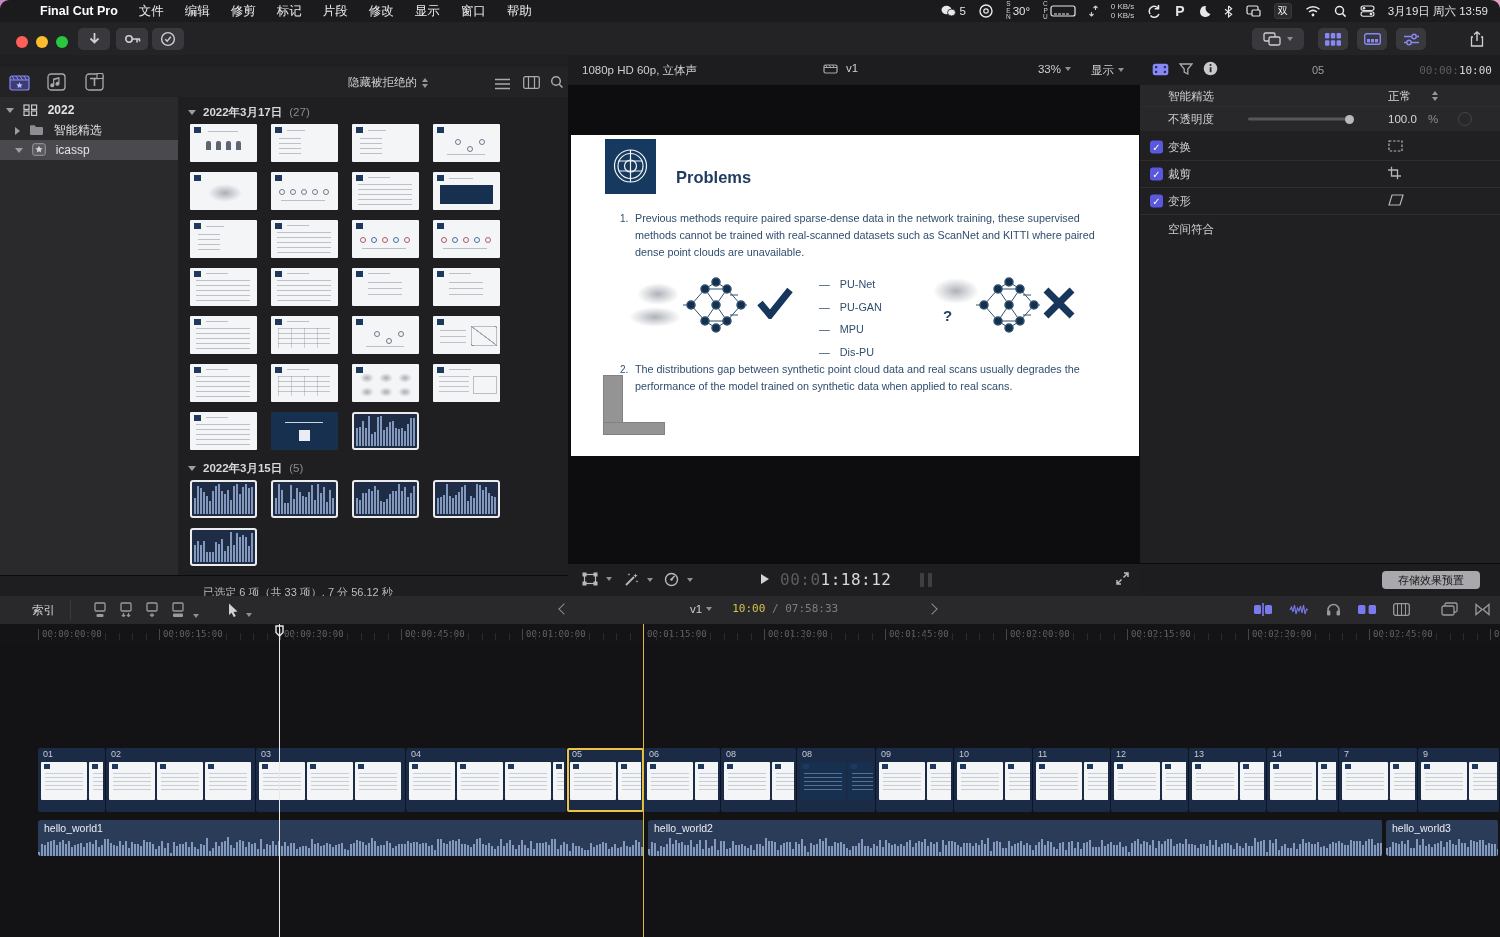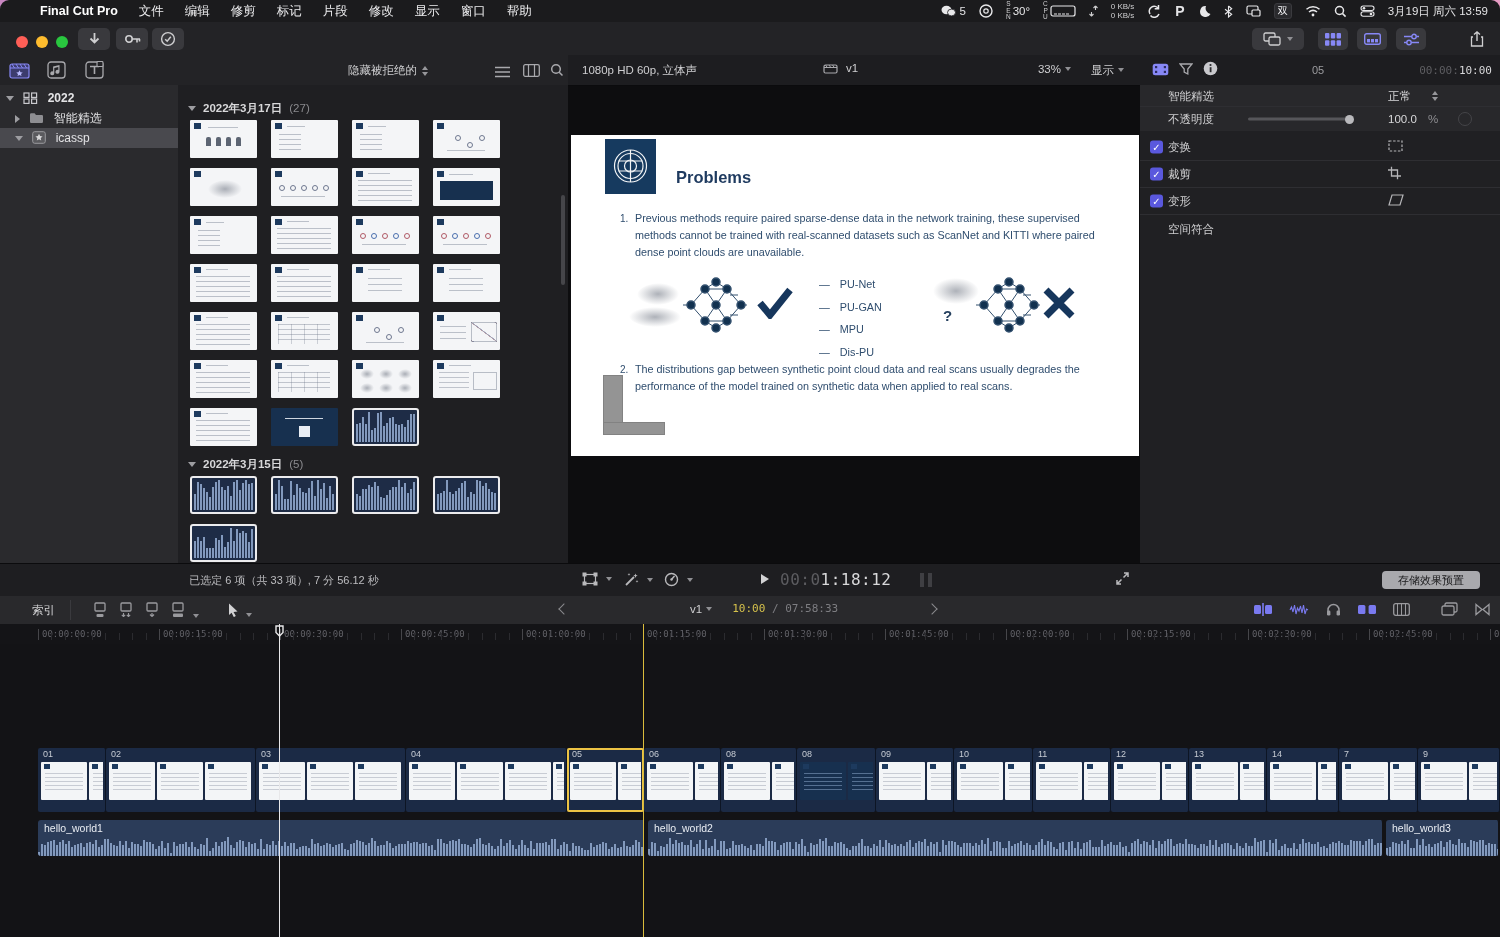--- a/index.html
+++ b/index.html
@@ -21,21 +21,21 @@
   .im-box{background:#2a2a2d;border:1px solid #3a3a3e;border-radius:3px;color:#f2f2f4;
      font-size:10px;padding:1px 3px;line-height:12px;}
   
   #titlebar{position:absolute;left:0;top:22px;width:1500px;height:33px;background:#232326;border-bottom:1px solid #0a0a0c;}
   .tl-dot{position:absolute;top:14px;width:12px;height:12px;border-radius:50%;}
   .tbtn{position:absolute;top:6px;height:22px;border-radius:5px;background:#39393d;display:flex;align-items:center;justify-content:center;}
   .tbtn svg{display:block}
   
   #workspace{position:absolute;left:0;top:55px;width:1500px;height:541px;background:#202023;}
   .phead{position:absolute;top:0;height:30px;background:#232326;border-bottom:1px solid #0b0b0d;}
-  #leftpanel{position:absolute;left:0;top:0;width:568px;height:541px;border-right:4px solid #84cc16;}
+  #leftpanel{position:absolute;left:0;top:12px;width:568px;height:541px;border-right:4px solid #84cc16;padding-left:28px;}
   #viewerpanel{position:absolute;left:568px;top:0;width:572px;height:541px;border-right:1px solid #0b0b0d;background:#0d0d0f;}
   #inspectorpanel{position:absolute;left:1140px;top:0;width:360px;height:541px;background:#202023;}
   .pfoot{position:absolute;left:0;bottom:0;right:0;height:32px;background:#1e1e21;border-top:1px solid #0b0b0d;}
   
   #sidebar{position:absolute;left:0;top:30px;width:178px;bottom:32px;background:#2a2a2d;border-right:1px solid #0b0b0d;font-size:12px;}
   .side-row{position:relative;height:20px;line-height:20px;color:#e3e3e5;}
   .side-row.sel{background:#49494e;}
   .tri{display:inline-block;width:0;height:0;vertical-align:middle;}
   .tri.down{border-left:4px solid transparent;border-right:4px solid transparent;border-top:5px solid #9d9da1;}
   .tri.right{border-top:4px solid transparent;border-bottom:4px solid transparent;border-left:5px solid #9d9da1;}
@@ -390,21 +390,21 @@
                 <rect x="0.7" y="0.7" width="12.6" height="11.6" rx="2" fill="#5a5a5e" stroke="#9a9a9e" stroke-width="1"></rect>
                 <path d="M7 2.8l1.1 2.3 2.5.3-1.9 1.7.5 2.5L7 8.3 4.8 9.6l.5-2.5-1.9-1.7 2.5-.3z" fill="#d6d6d8"></path>
               </svg>
           </span>
           <span>icassp</span>
         </div>
       </div>
 
       <div id="browser">
         <div id="b-groups">
-            <div style="margin-top: 13px;">
+            <div style="margin-top: 5px;">
               <div class="group-head">
                 <span class="tri down"></span>
                 <span>2022年3月17日</span>
                 <span class="cnt">(27)</span>
               </div>
               <div class="tgrid">
                 <div class="thumb">
                   <span class="lg"></span>
                   <span style="position: absolute; left: 16px; top: 17px; width: 5px; height: 9px; background: rgb(93, 101, 115); border-radius: 2px 2px 0px 0px;"></span>
                   <span style="position: absolute; left: 26px; top: 17px; width: 5px; height: 9px; background: rgb(93, 101, 115); border-radius: 2px 2px 0px 0px;"></span>

